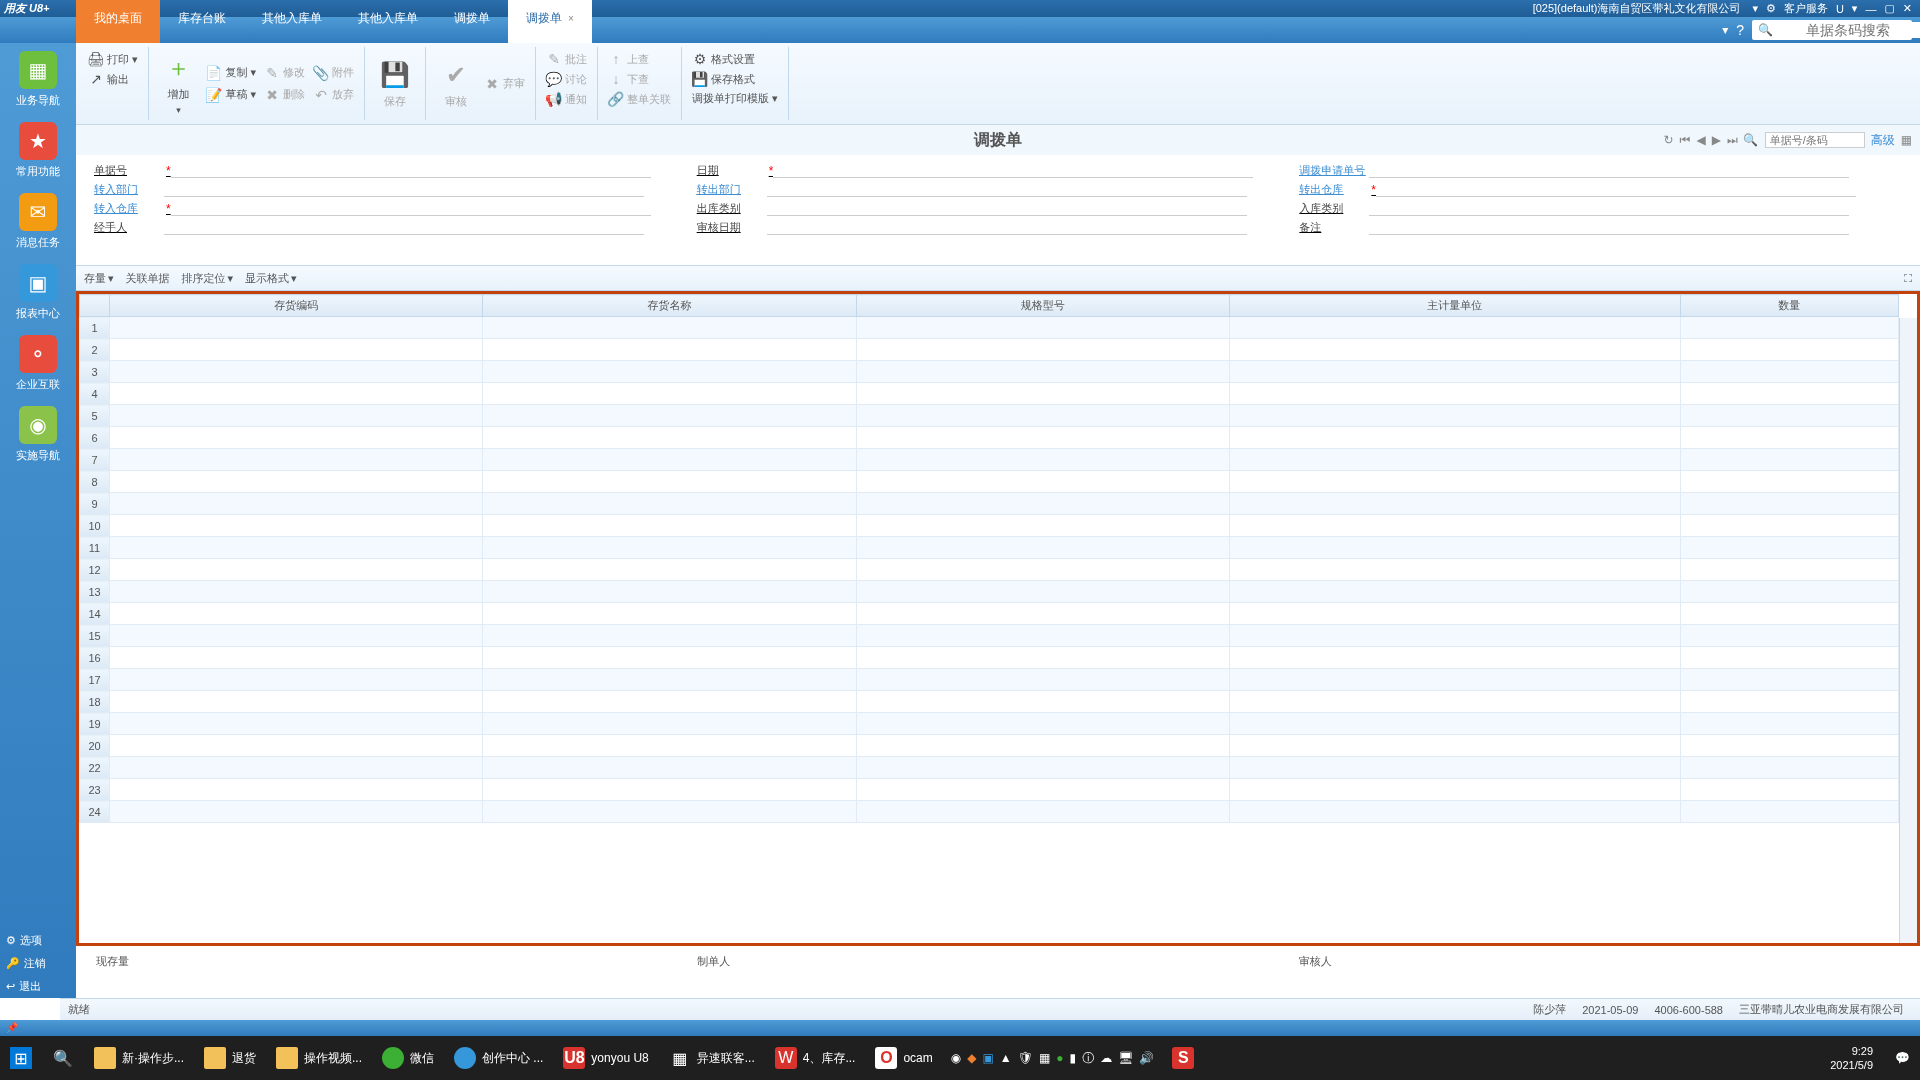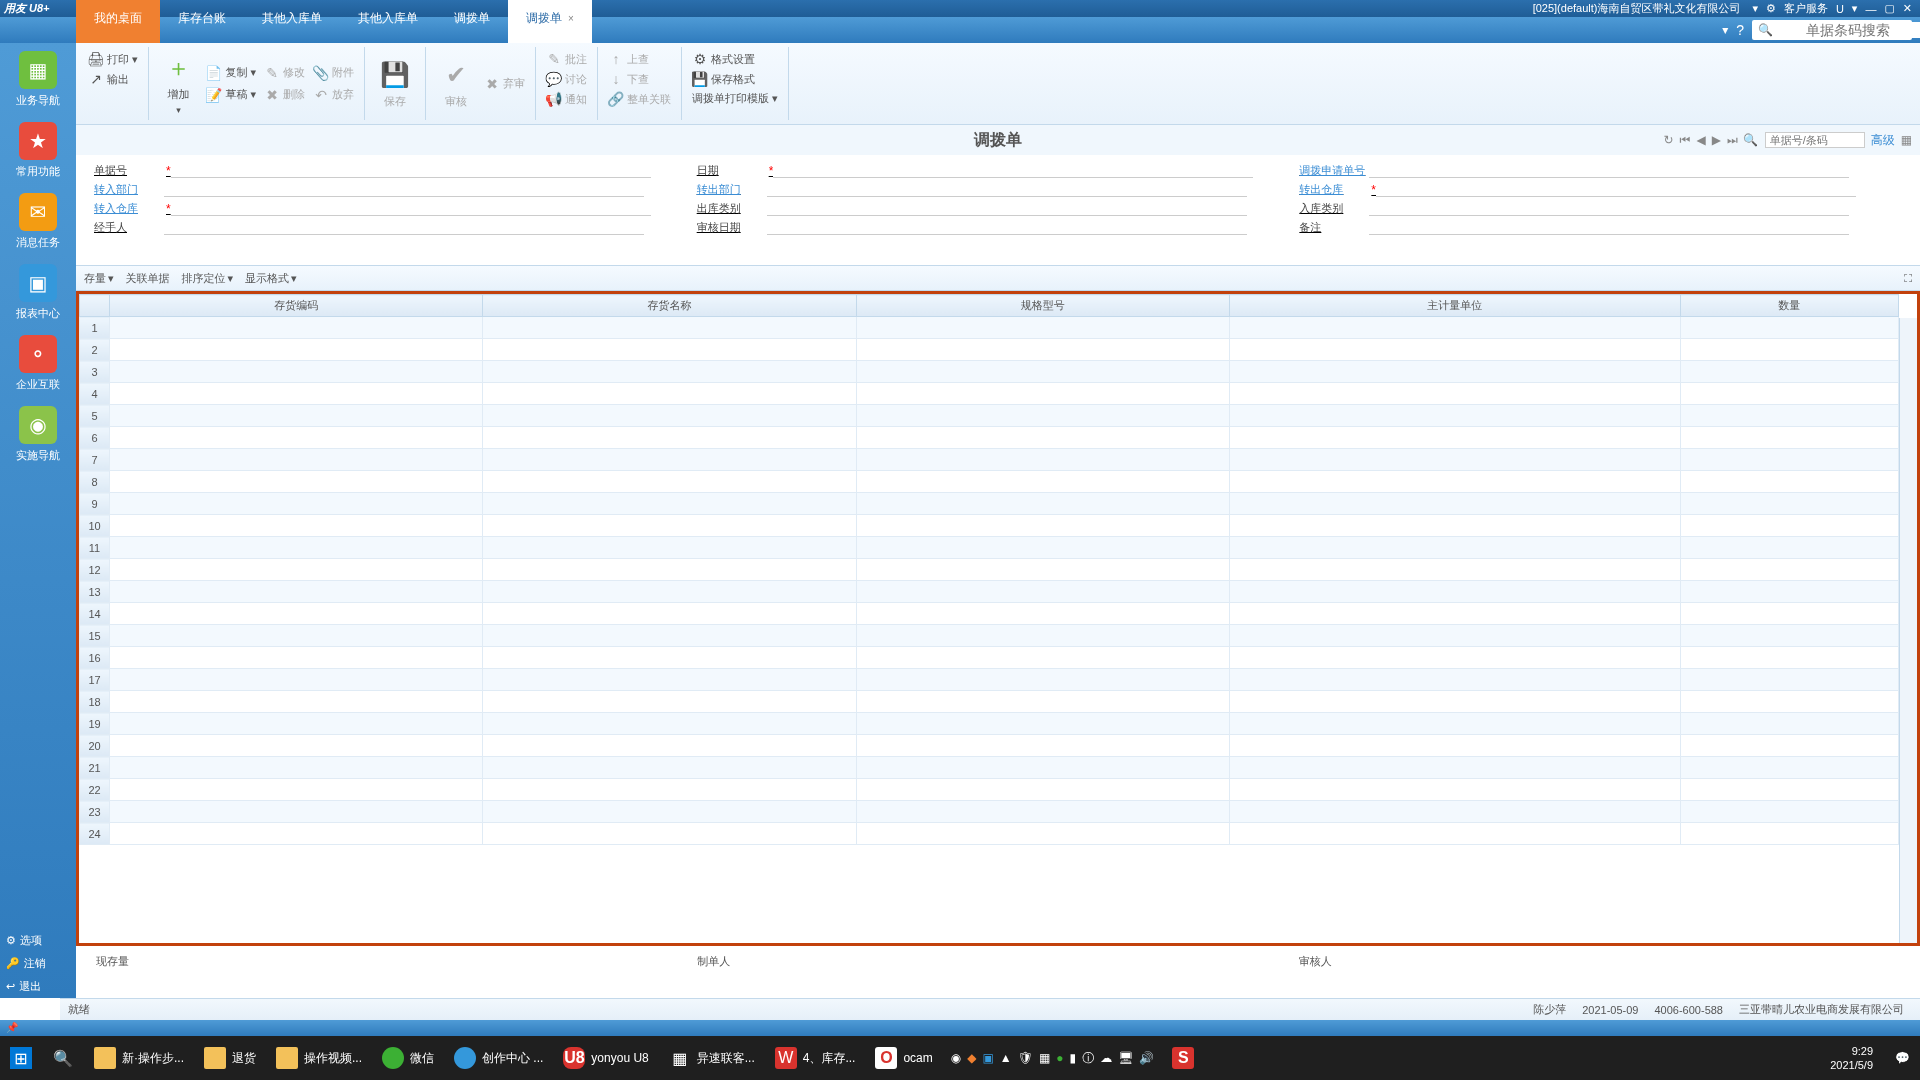--- a/index.html
+++ b/index.html
@@ -94,21 +94,21 @@
 .appfooter { position: absolute; left: 0; right: 0; bottom: 44px; height: 16px; background: linear-gradient(#4f9bd6, #2f7bbd); }
 
 
 .taskbar { position: absolute; left: 0; right: 0; bottom: 0; height: 44px; background: #1f1f1f; display: flex; align-items: center; color: #fff; font-size: 12px; }
 .taskbar .tbtn { height: 100%; padding: 0 10px; display: flex; align-items: center; gap: 6px; cursor: pointer; }
 .taskbar .tbtn .ticon { width: 22px; height: 22px; display: flex; align-items: center; justify-content: center; font-size: 16px; }
 .taskbar .clock { margin-left: auto; text-align: right; padding: 0 12px; font-size: 11px; line-height: 14px; }
 .taskbar .tray { display: flex; align-items: center; gap: 6px; padding: 0 8px; }
 .taskbar .tray span { font-size: 12px; cursor: pointer; }
 .ticon.folder { background: #f3c15a; border-radius: 2px; }
-.ticon.u8 { background: #d9332e; border-radius: 8px; font-size: 10px; font-weight: bold; }
+.ticon.u8 { background: #d9332e; border-radius: 3px; font-size: 10px; font-weight: bold; }
 .ticon.wechat { background: #3cb034; border-radius: 50%; }
 .ticon.blue360 { background: #3498db; border-radius: 50%; }
 .ticon.wps { background: #d9332e; border-radius: 3px; }
 .ticon.ocam { background: #fff; color: #d9332e; border-radius: 3px; font-weight: bold; }
 .ticon.wstart { background: #0078d7; font-size: 18px; }
 </style>
 </head>
 <body>
 
 <div class="titlebar">
@@ -531,28 +531,20 @@
         <tr>
           <td class="rownum">19</td>
           <td></td>
           <td></td>
           <td></td>
           <td></td>
           <td></td>
         </tr>
         <tr>
           <td class="rownum">20</td>
-          <td></td>
-          <td></td>
-          <td></td>
-          <td></td>
-          <td></td>
-        </tr>
-        <tr>
-          <td class="rownum">21</td>
           <td></td>
           <td></td>
           <td></td>
           <td></td>
           <td></td>
         </tr>
         <tr>
           <td class="rownum">22</td>
           <td></td>
           <td></td>

